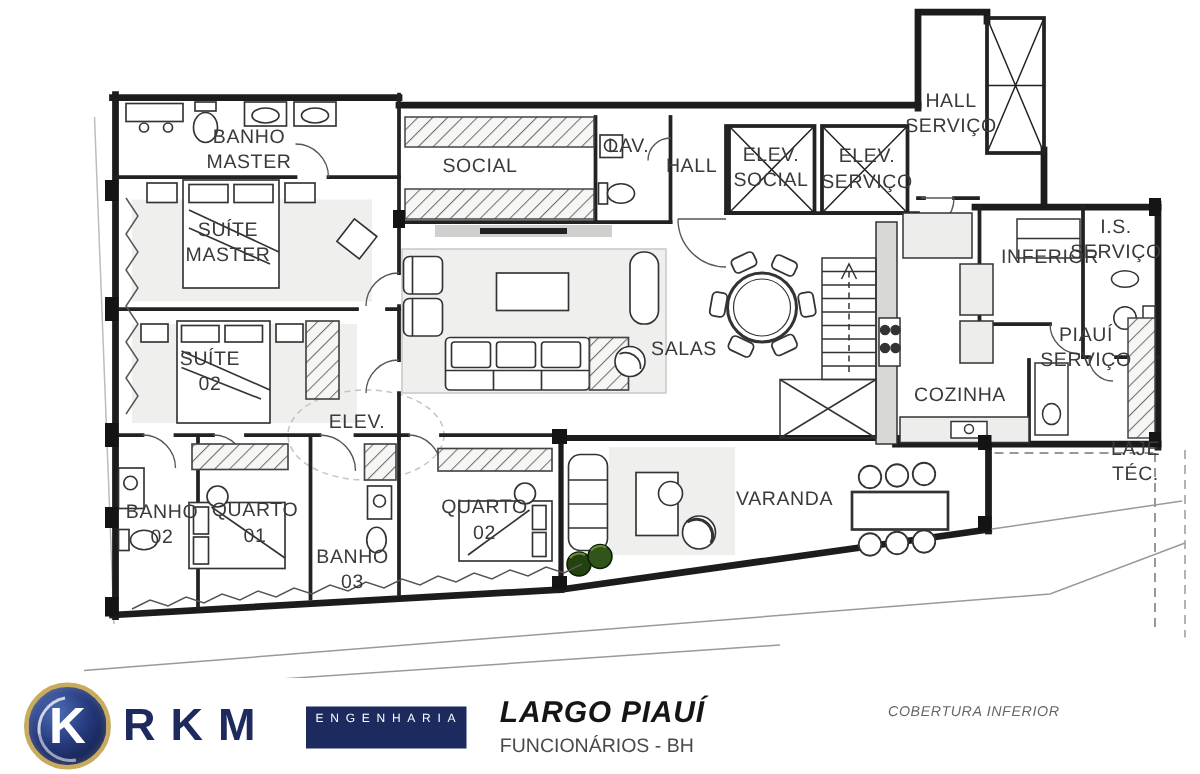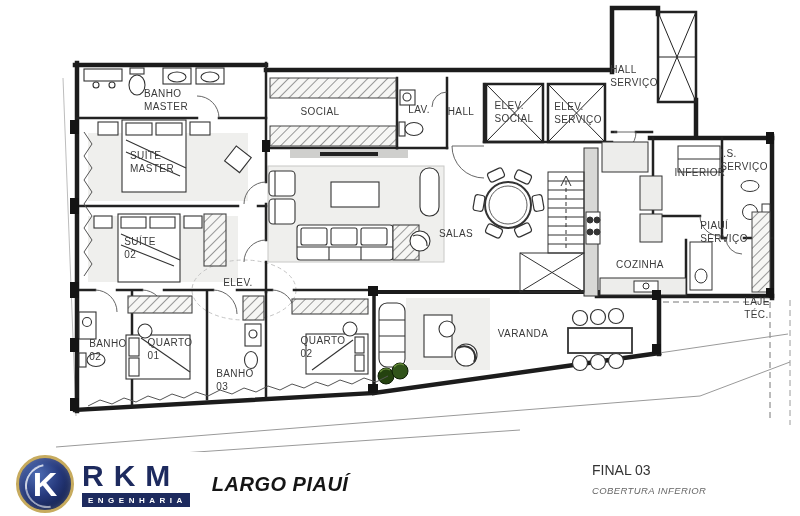--- a/index.html
+++ b/index.html
@@ -1,38 +1,38 @@
 <!DOCTYPE html>
 <html><head>
 <meta charset="utf-8">
 <style>
   html,body{margin:0;padding:0;background:#ffffff;}
   .page{position:relative;width:800px;height:516px;background:#fff;overflow:hidden;
         font-family:"Liberation Sans",sans-serif;}
   svg{position:absolute;left:0;top:0;}
-  .rlabel{position:absolute;transform:translate(-50%,-50%);font-size:10px;line-height:1.3;
-          color:#3a3a3a;letter-spacing:.4px;text-align:left;white-space:pre-line;
+  .rlabel{position:absolute;transform:translate(-50%,-50%);font-size:13px;line-height:1.3;
+          color:#3a3a3a;letter-spacing:.4px;text-align:center;white-space:pre-line;
           font-family:"Liberation Sans",sans-serif;}
   
   .title-block{position:absolute;left:0;top:452px;width:800px;height:64px;background:#fff;
                display:flex;align-items:center;}
   .logo{display:flex;align-items:center;margin-left:16px;}
   .logo-globe{width:52px;height:52px;border-radius:50%;position:relative;flex:0 0 auto;
               background:radial-gradient(circle at 36% 32%, #4d6cb4 0%, #26397c 45%, #101c45 85%);
               border:3px solid #c7ab5e;box-shadow:inset 0 0 6px rgba(255,255,255,.25);
               display:flex;align-items:center;justify-content:center;}
   .logo-globe::after{content:"";position:absolute;left:6px;top:6px;width:40px;height:40px;
               border-radius:50%;border:2px solid transparent;
               border-left-color:rgba(255,255,255,.75);border-bottom-color:rgba(255,255,255,.55);
               transform:rotate(35deg);}
   .logo-k{color:#fff;font-weight:bold;font-size:34px;line-height:1;position:relative;z-index:2;}
-  .logo-text{margin-left:8px;display:flex;flex-direction:column;justify-content:center;}
+  .logo-text{margin-left:8px;display:flex;flex-direction:row;justify-content:center;}
   .logo-rkm{font-size:30px;font-weight:bold;color:#1d2a5e;letter-spacing:10px;line-height:1;}
-  .logo-sub{background:#1d2a5e;color:#fff;font-size:8px;font-weight:bold;letter-spacing:4.5px;
-            text-align:center;padding:2.5px 3px 2px 6px;margin-top:2px;}
+  .logo-sub{background:#1d2a5e;color:#fff;font-size:8px;font-weight:normal;letter-spacing:4.5px;
+            text-align:center;padding:2.5px 3px 2px 6px;margin-top:2px;margin-left:24px;}
   .project-info{margin-left:22px;}
   .project-name{font-size:20px;font-weight:bold;font-style:italic;color:#151515;letter-spacing:.5px;}
   .project-address{font-size:13px;color:#4a4a4a;margin-top:2px;}
   .project-district{font-size:13px;color:#4a4a4a;margin-top:2px;}
   .unit-info{position:absolute;left:592px;top:10px;}
   .unit-final{font-size:14px;color:#333;}
   .unit-level{font-size:9.5px;color:#666;margin-top:7px;letter-spacing:.4px;font-style:italic;}
 </style>
 </head>
 <body>
@@ -318,21 +318,21 @@
     </g>
   </svg>
 
   <div class="rlabel" style="left:166px;top:100px">BANHO
 MASTER</div>
   <div class="rlabel" style="left:152px;top:162px">SUÍTE
 MASTER</div>
   <div class="rlabel" style="left:140px;top:248px">SUÍTE
 02</div>
   <div class="rlabel" style="left:320px;top:111px">SOCIAL</div>
-  <div class="rlabel" style="left:419px;top:109px">LAV.</div>
+  <div class="rlabel" style="left:419px;top:98px">LAV.</div>
   <div class="rlabel" style="left:461px;top:111px">HALL</div>
   <div class="rlabel" style="left:514px;top:112px">ELEV.
 SOCIAL</div>
   <div class="rlabel" style="left:578px;top:113px">ELEV.
 SERVIÇO</div>
   <div class="rlabel" style="left:634px;top:76px">HALL
 SERVIÇO</div>
   <div class="rlabel" style="left:700px;top:172px">INFERIOR</div>
   <div class="rlabel" style="left:744px;top:160px">I.S.
 SERVIÇO</div>
@@ -358,20 +358,20 @@
       <div class="logo-globe">
         <span class="logo-k">K</span>
       </div>
       <div class="logo-text">
         <div class="logo-rkm">RKM</div>
         <div class="logo-sub">ENGENHARIA</div>
       </div>
     </div>
     <div class="project-info">
       <div class="project-name">LARGO PIAUÍ</div>
+      <div class="project-district">FUNCIONÁRIOS - BH</div>
     </div>
     <div class="unit-info">
-      <div class="unit-final">FINAL 03</div>
       <div class="unit-level">COBERTURA INFERIOR</div>
     </div>
   </div>
 
 </div>
 
 </body></html>

